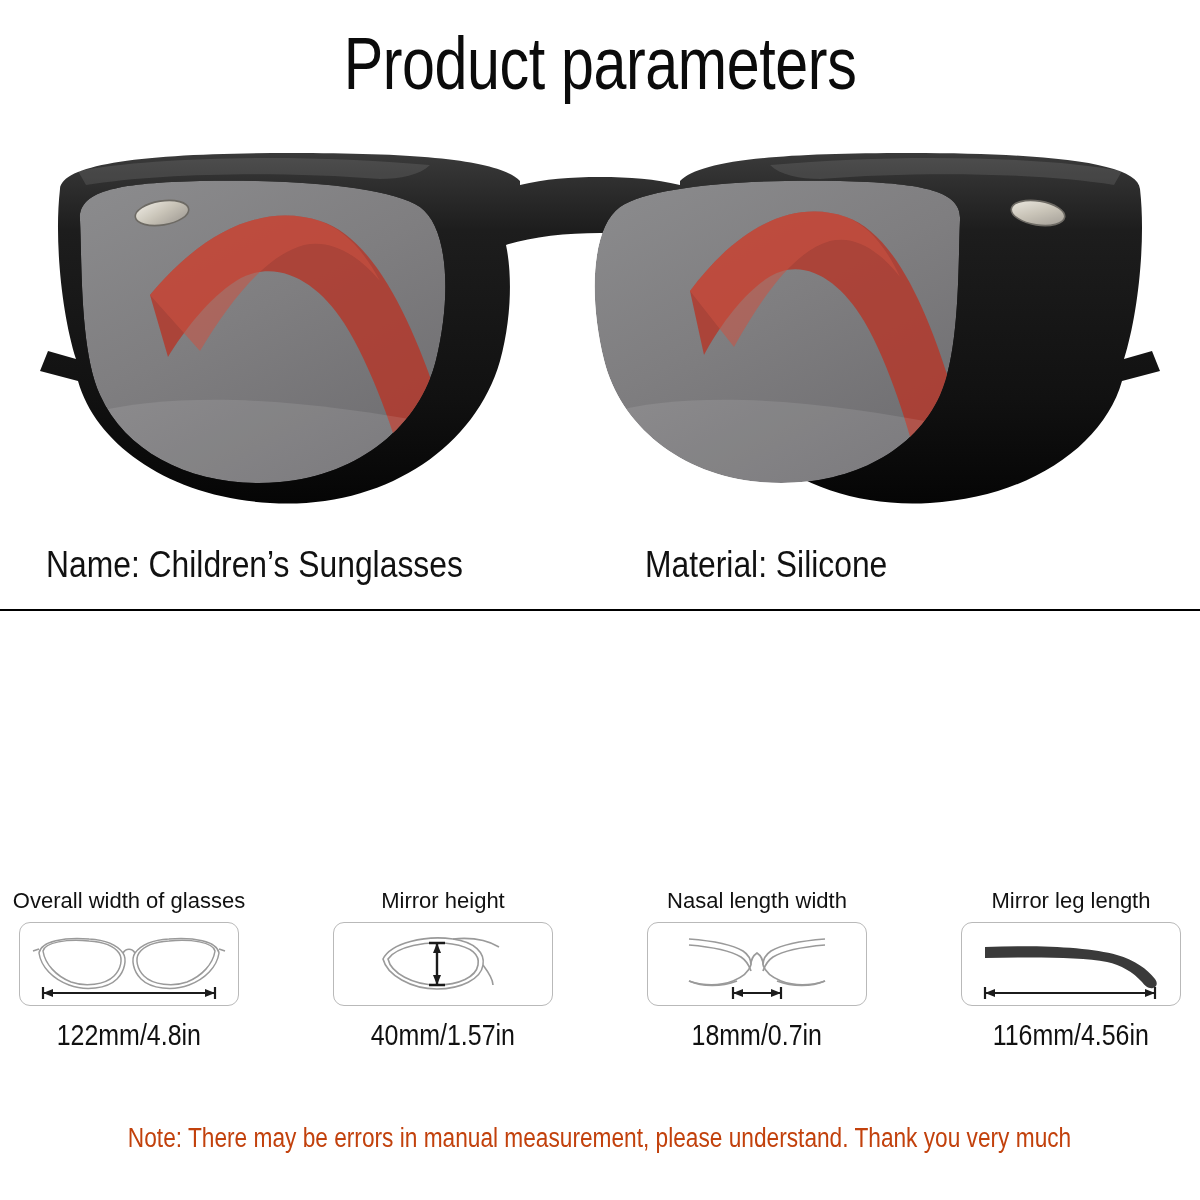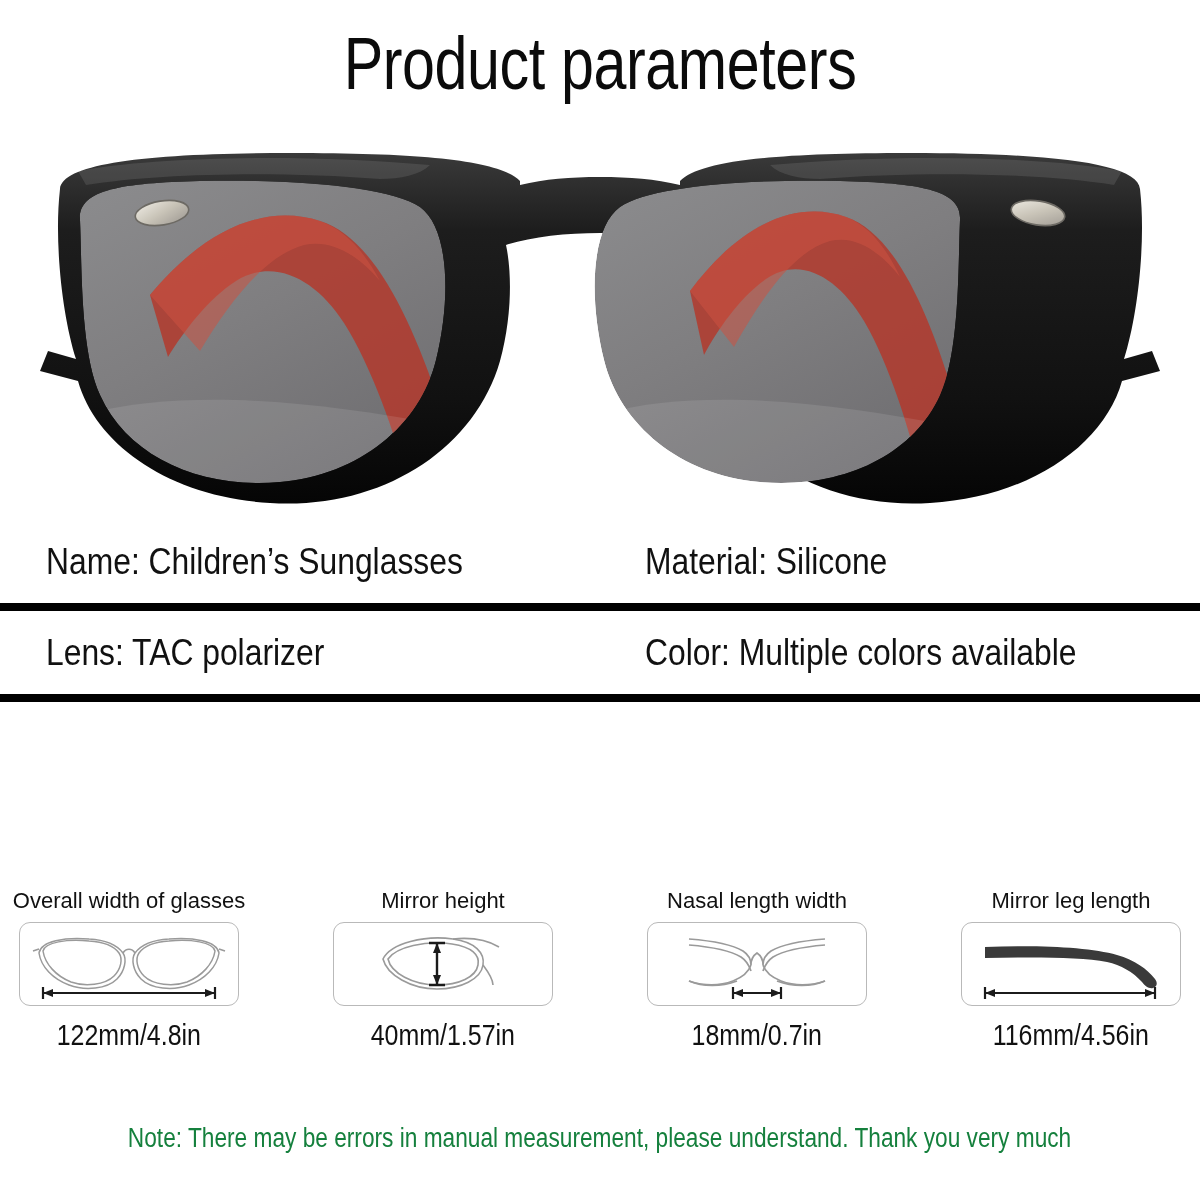--- a/index.html
+++ b/index.html
@@ -53,21 +53,21 @@
     top: 520px;
     left: 0;
     width: 1200px;
   }
   .spec-row {
     position: relative;
     width: 1200px;
     height: 91px;
     display: flex;
     align-items: center;
-    border-bottom: 8px solid #000000;
+    border-bottom: 2px solid #000000;
   }
   .spec-row.row-3 { border-top: 2px solid #dedede; }
 
   .spec-cell {
     font-family: "Liberation Sans", sans-serif;
     font-size: 37px;
     line-height: 44px;
     color: #111111;
     white-space: nowrap;
     transform: scaleX(0.86);
@@ -129,21 +129,21 @@
   
   .note {
     position: absolute;
     top: 1122px;
     left: 0;
     width: 1200px;
     text-align: center;
     font-family: "Liberation Sans", sans-serif;
     font-size: 27px;
     line-height: 32px;
-    color: #15803d;
+    color: #c2410c;
     white-space: nowrap;
   }
   .note span {
     display: inline-block;
     transform: scaleX(0.84);
   }
 </style>
 </head>
 <body>
 
@@ -249,24 +249,20 @@
     </svg>
   </div>
 
   <div class="specs">
 
     <div class="spec-row row-1">
       <div class="spec-cell cell-left">Name: Children’s Sunglasses</div>
       <div class="spec-cell cell-right">Material: Silicone</div>
     </div>
 
-    <div class="spec-row row-2">
-      <div class="spec-cell cell-left">Lens: TAC polarizer</div>
-      <div class="spec-cell cell-right">Color: Multiple colors available</div>
-    </div>
 
 
   </div>
 
   <div class="measures">
 
     <div class="measure">
       <div class="measure-label">Overall width of glasses</div>
       <div class="measure-box">
         <svg width="204" height="74" viewBox="0 0 204 74">

